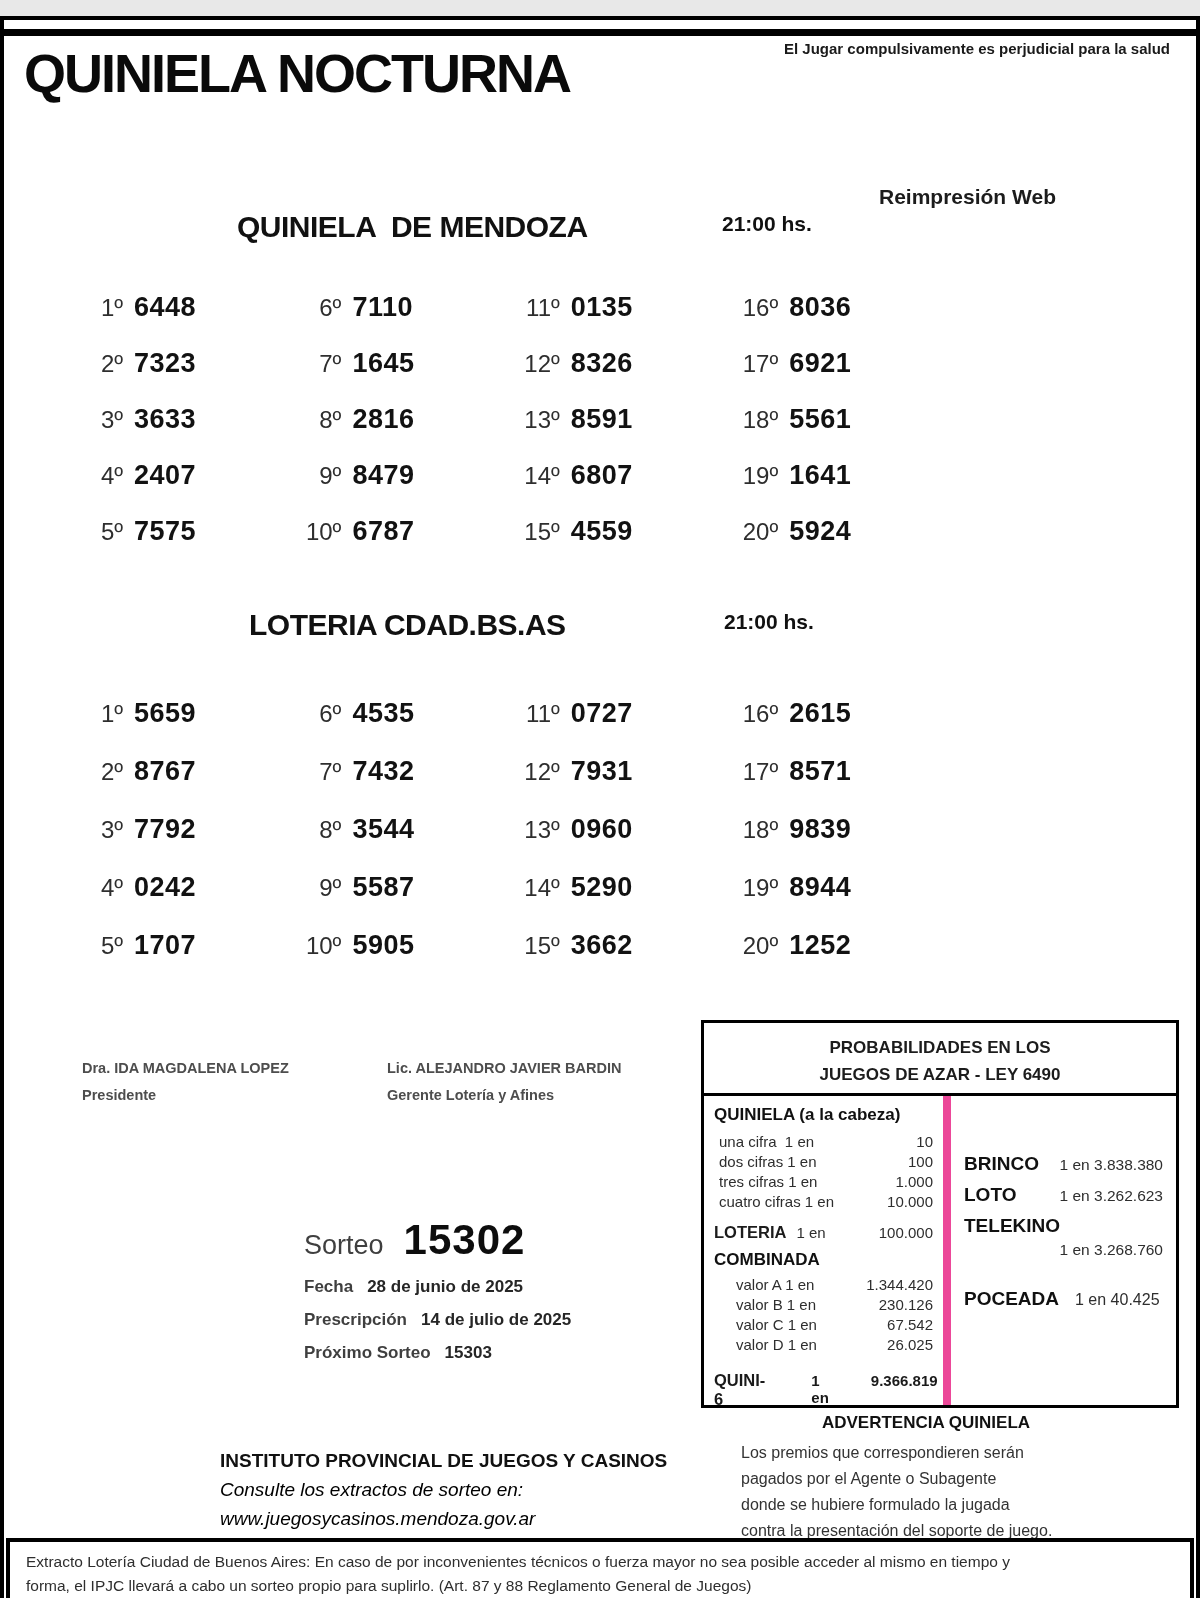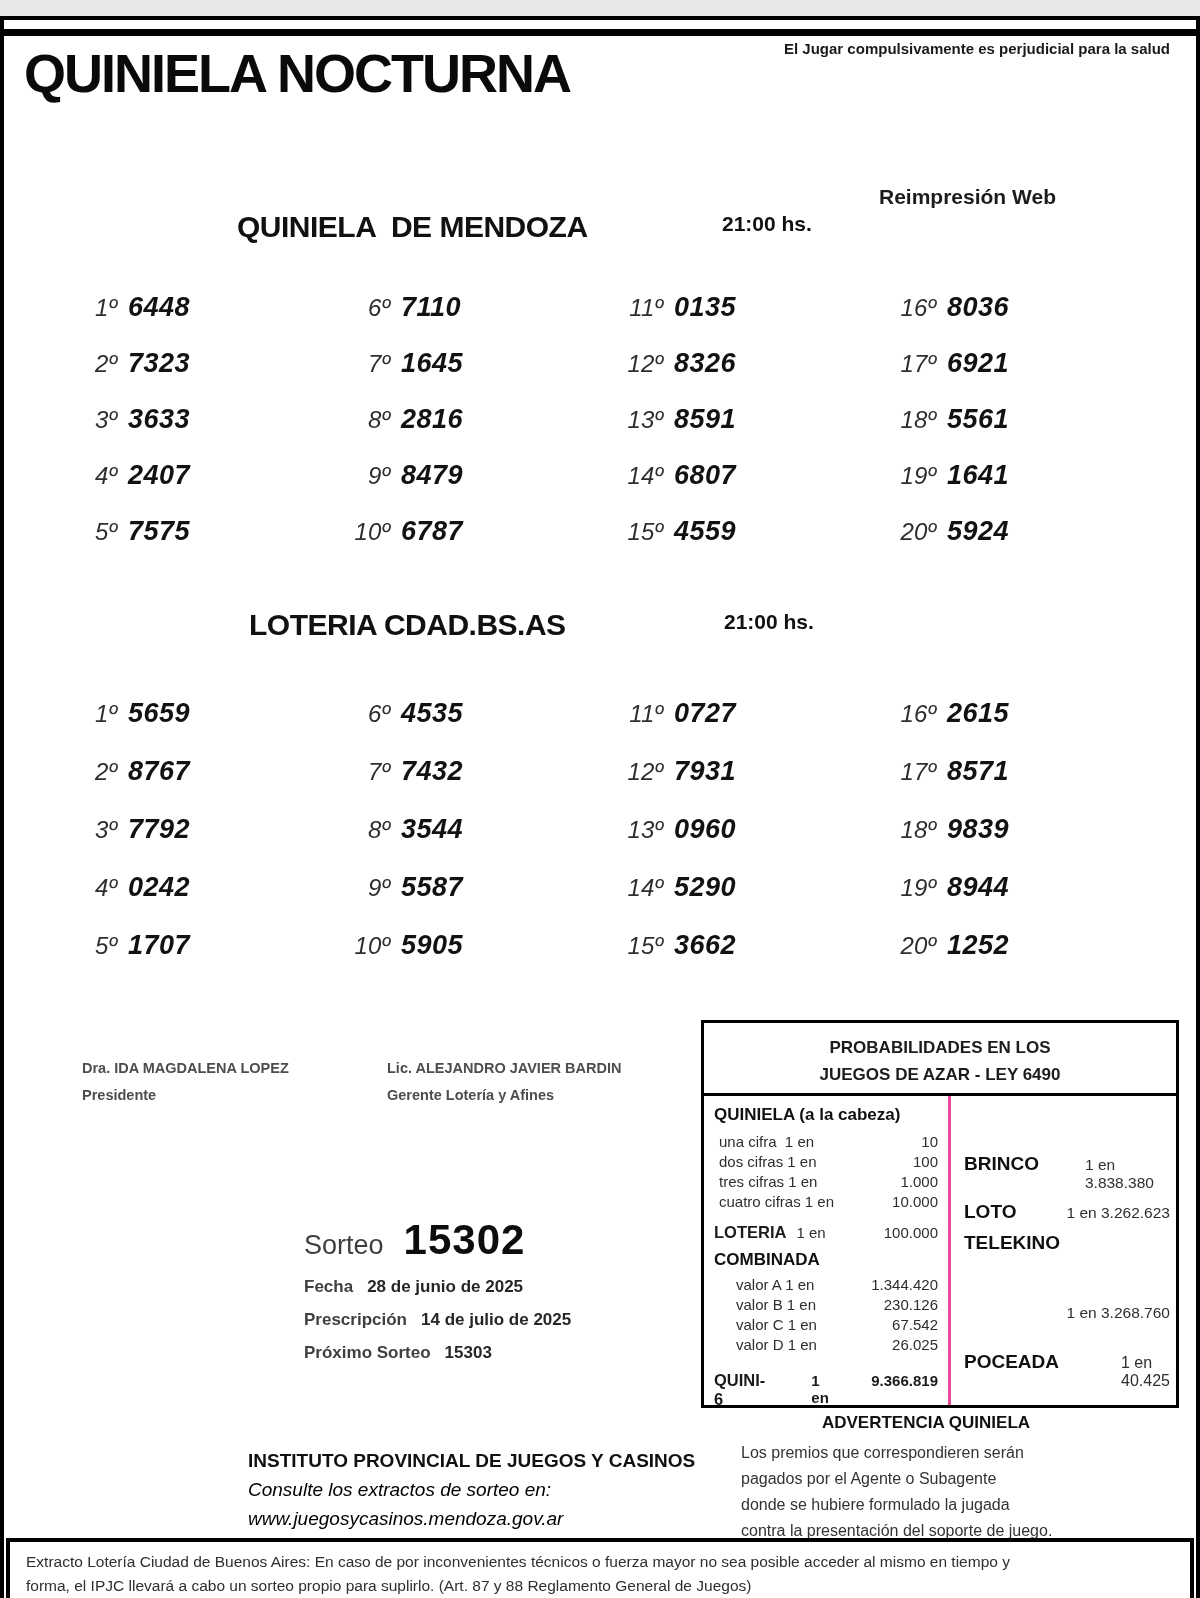--- a/index.html
+++ b/index.html
@@ -27,24 +27,23 @@
   .reimpresion { position:absolute; left:875px; top:165px; font-size:21px; font-weight:700; }
 
   .section-heading { position:absolute; font-size:30px; font-weight:700; letter-spacing:-0.5px; white-space:pre; color:#111; }
   .h-mendoza { left:233px; top:190px; }
   .h-bsas    { left:245px; top:588px; }
   .section-time { position:absolute; font-size:21px; font-weight:700; color:#111; }
   .t-mendoza { left:718px; top:192px; }
   .t-bsas    { left:720px; top:590px; }
 
   .results-grid {
-    position:absolute; left:55px; width:1092px;
+    position:absolute; left:61px; width:1092px;
     display:grid; grid-auto-flow:column;
-    grid-template-columns:repeat(4,1fr);
-    font-style:italic;
+    grid-template-columns:repeat(5,1fr);
   }
   .grid1 { top:272px; grid-template-rows:repeat(5,56px); }
   .grid2 { top:678px; grid-template-rows:repeat(5,58px); }
   .result-cell { display:flex; align-items:baseline; }
   .pos { flex:none; width:58px; text-align:right; font-size:24px; color:#2e2e2e; }
   .num { margin-left:11px; font-size:27px; font-weight:700; letter-spacing:0.5px; color:#121212; }
 
   .sig { position:absolute; font-size:14.5px; font-weight:700; color:#4d4d4d; }
   .sig-left  { left:78px;  top:1040px; }
   .sig-right { left:383px; top:1040px; }
@@ -60,46 +59,46 @@
 
   .prob-box {
     position:absolute; left:697px; top:1000px; width:478px; height:388px;
     border:3px solid #000; box-sizing:border-box;
   }
   .prob-header {
     height:73px; border-bottom:3px solid #000; box-sizing:border-box;
     text-align:center; font-weight:700; font-size:17px; line-height:1.6; padding-top:11px;
   }
   .prob-body { display:flex; height:309px; }
-  .prob-left { width:247px; flex:none; border-right:3px solid #ec4899; box-sizing:border-box; padding:7px 10px 0 10px; }
+  .prob-left { width:247px; flex:none; border-right:8px solid #ec4899; box-sizing:border-box; padding:7px 10px 0 10px; }
   .prob-right { flex:1; padding:0 13px; box-sizing:border-box; }
 
   .prob-subheading { font-weight:700; font-size:17px; margin:2px 0 7px 0; color:#111; }
   .prob-row { display:flex; justify-content:space-between; font-size:15px; line-height:20px; color:#2e2e2e; }
   .prob-row .lbl { padding-left:5px; white-space:pre; }
   .loteria-row { display:flex; align-items:baseline; font-size:16.5px; margin-top:11px; }
   .loteria-row .nm { font-weight:700; }
   .loteria-row .mid { margin-left:10px; font-size:15px; color:#2e2e2e; }
   .loteria-row .val { margin-left:auto; font-size:15px; color:#2e2e2e; }
   .combinada-heading { font-weight:700; font-size:17px; margin-top:8px; margin-bottom:5px; color:#111; }
   .combinada-rows .prob-row .lbl { padding-left:22px; }
   .quini-row { display:flex; align-items:baseline; margin-top:16px; font-size:16.5px; font-weight:700; color:#1a1a1a;gap:24px; }
   .quini-row .mid { margin-left:22px; font-size:15px; }
   .quini-row .val { margin-left:18px; font-size:15px; }
 
-  .game-row { display:flex; align-items:baseline; justify-content:space-between; margin-top:9px;gap:46px; }
+  .game-row { display:flex; align-items:baseline; justify-content:space-between; margin-top:9px; }
   .game-row.first { margin-top:57px; }
   .game-name { font-weight:700; font-size:19px; color:#111; }
   .game-val { font-size:15.5px; color:#2e2e2e; }
   .game-row.stacked { flex-direction:column; align-items:stretch; }
   .game-row.stacked .game-val { text-align:right; margin-top:4px; }
   .game-row.poceada { margin-top:29px; justify-content:flex-start; }
   .game-row.poceada .game-val { margin-left:16px; font-size:16px; }
 
-  .institute { position:absolute; left:244px; top:1430px; }
+  .institute { position:absolute; left:216px; top:1430px; }
   .institute-name { font-size:19px; font-weight:700; color:#111; }
   .institute-line { margin-top:7px; font-size:19px; color:#000000; white-space:pre;font-style:italic; }
 
   .advertencia { position:absolute; left:737px; top:1393px; width:370px; }
   .advertencia-title { text-align:center; font-weight:700; font-size:17px; color:#111; }
   .advertencia-line { margin-top:8px; font-size:16px; color:#333; white-space:pre; }
   .advertencia-line.n0 { margin-top:11px; }
 
   .footer-box {
     position:absolute; left:2px; right:2px; bottom:2px; height:70px;

